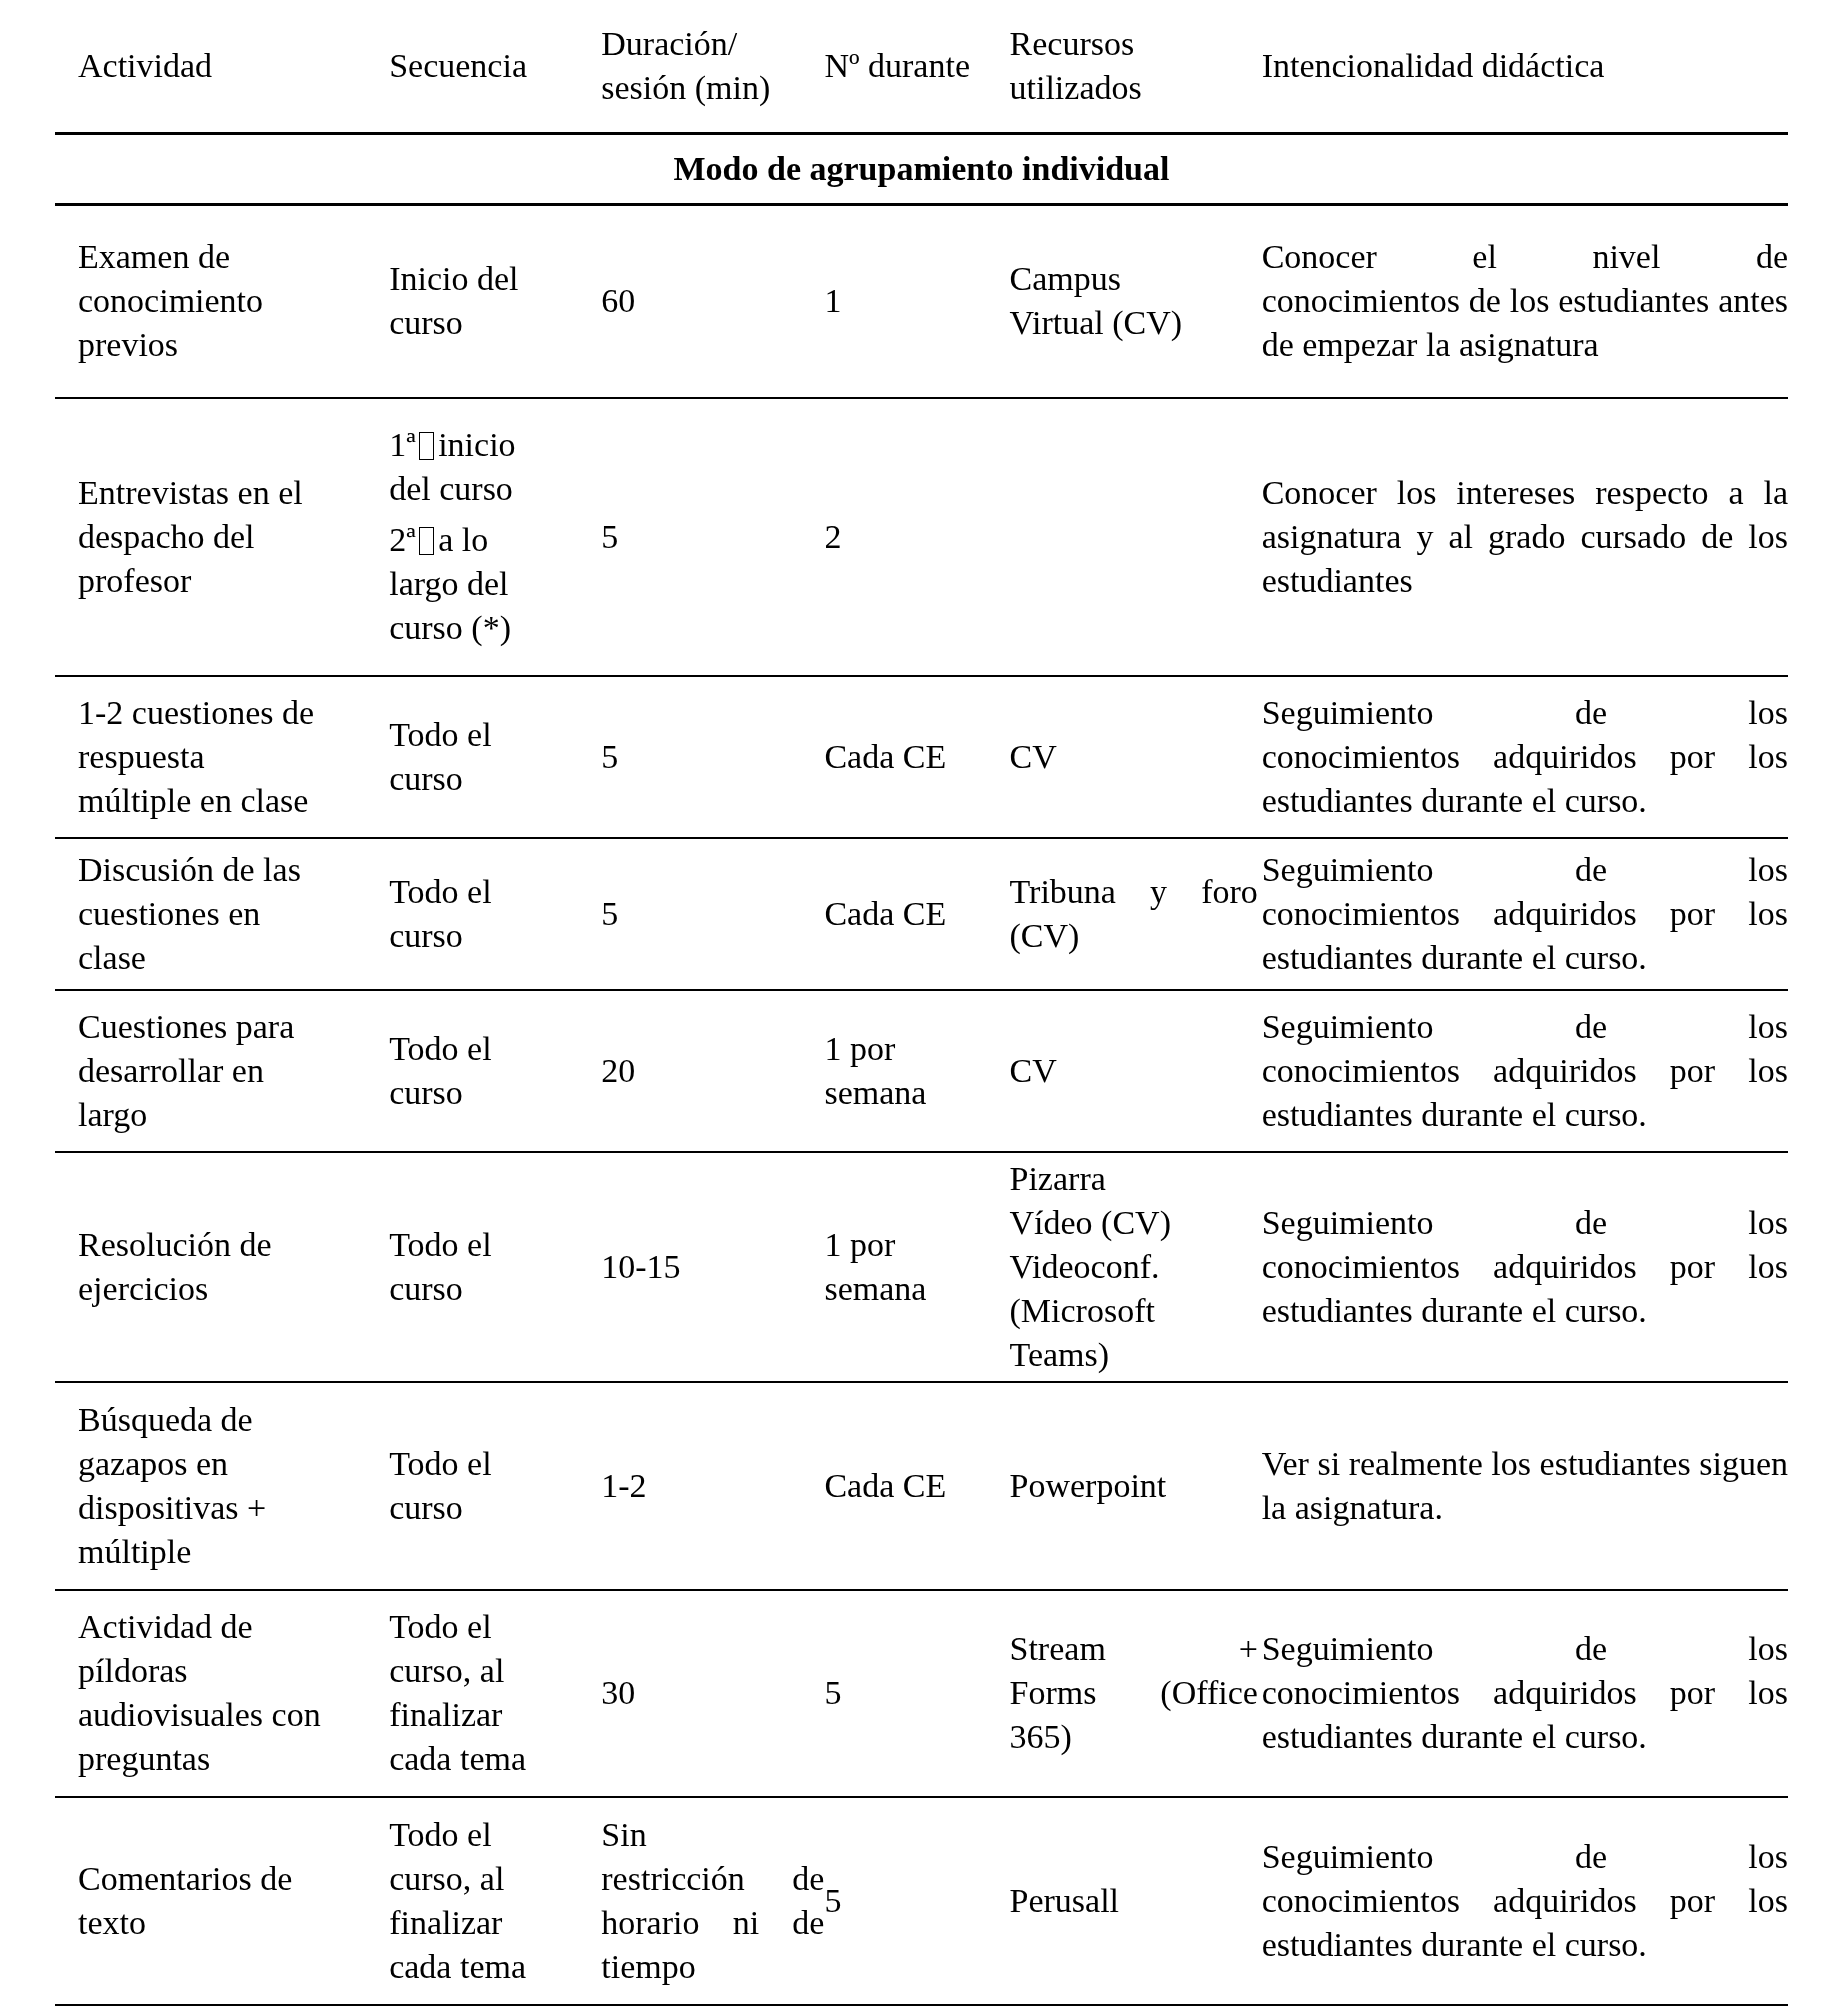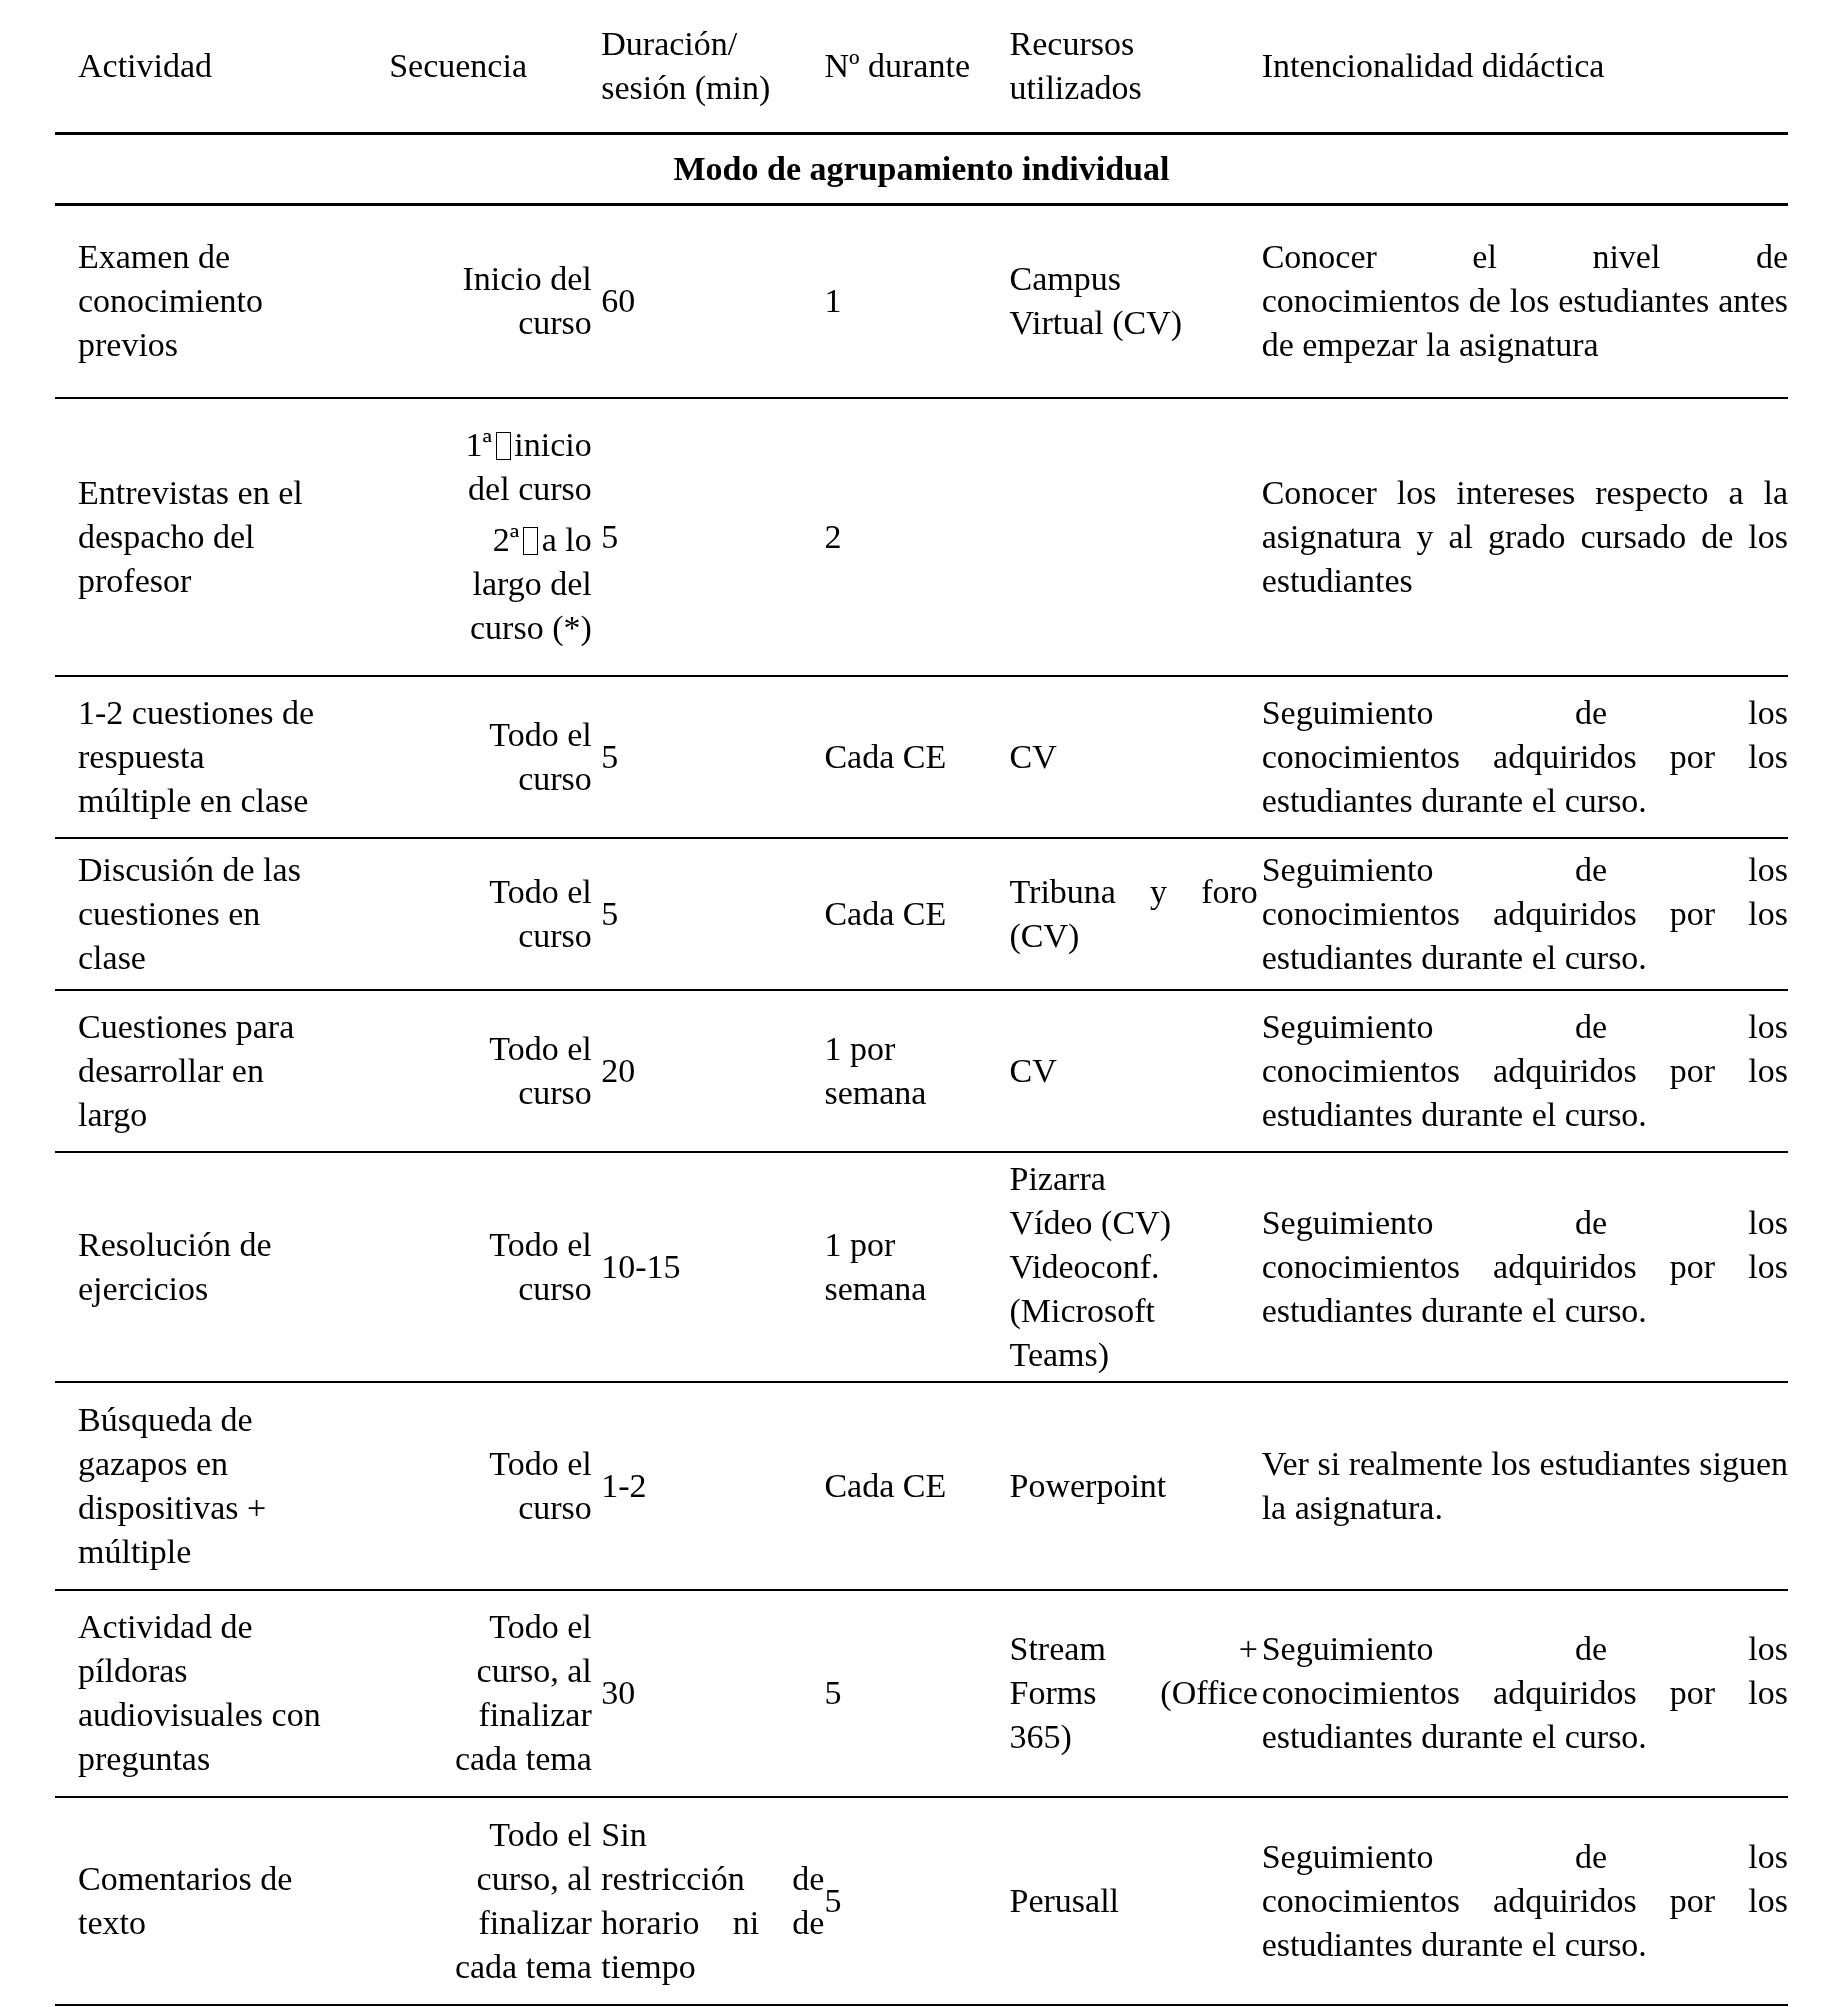--- a/index.html
+++ b/index.html
@@ -13,21 +13,21 @@
   col.c4 { width: 185px; }
   col.c5 { width: 252px; }
   col.c6 { width: 526px; }
   th, td { font-size: 34px; line-height: 44px; font-weight: normal; vertical-align: middle;
            padding: 0; text-align: left; }
   thead th { height: 132px; border-bottom: 3.8px solid #000; }
   thead th.first { padding-left: 23px; }
   td.first { padding-left: 23px; }
   tr.section td { height: 68px; border-bottom: 3.8px solid #000; text-align: center; font-weight: bold; }
   tbody tr.row td { border-bottom: 2.8px solid #000; }
-  td.seq { text-align: right; padding-right: 9.5px; }
+  td.seq { text-align: left; padding-right: 9.5px; }
   td.just { text-align: justify; text-align-last: auto; }
   td.res { padding-right: 3.8px; }
   .justify-line { text-align: justify; text-align-last: justify; display: block; }
   .tofu { display: inline-block; width: 15px; height: 28px; border: 1.9px solid #000;
           vertical-align: -3.8px; box-sizing: border-box; margin: 0 3.8px; }
   .seq-block { display: block; margin: 7.6px 0; }
   .line { display: block; }
 </style>
 </head>
 <body>

